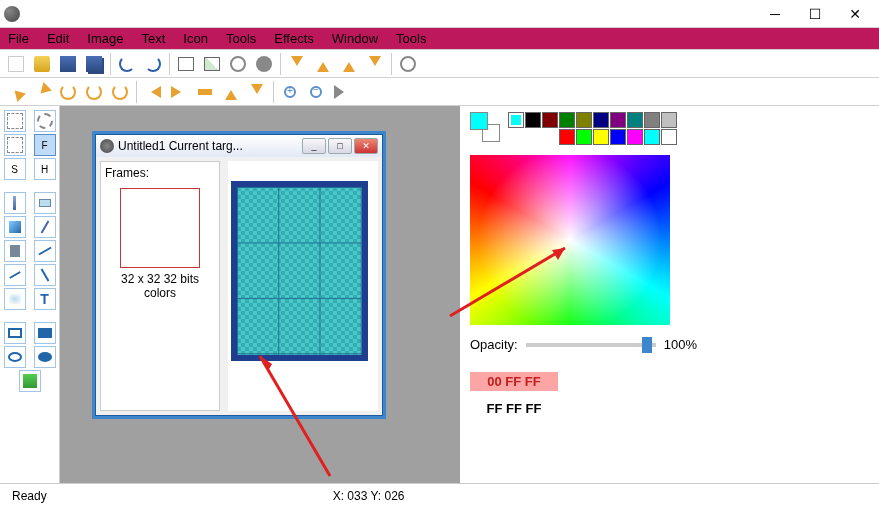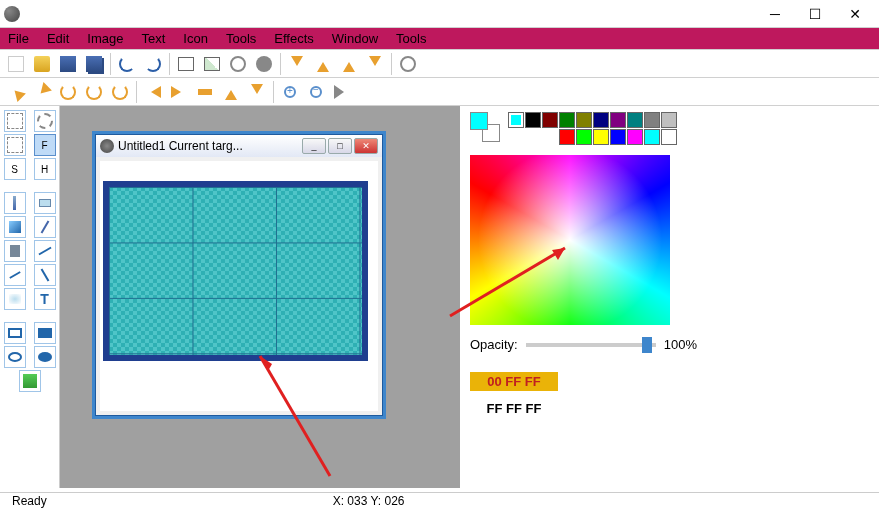--- a/index.html
+++ b/index.html
@@ -85,25 +85,25 @@
 .swatches { display: grid; grid-template-columns: repeat(10,16px); grid-auto-rows: 16px; gap: 1px; }
 .sw { width: 16px; height: 16px; border: 1px solid #666; }
 .sw.sel { outline: 2px solid #fff; outline-offset: -3px; }
 .colorpicker { width: 200px; height: 170px; margin-top: 10px; background: conic-gradient(from 0deg,#f0f,#00f,#0ff,#0f0,#ff0,#f00,#f0f); position: relative; }
 .colorpicker::after { content:""; position:absolute; inset:0; background: radial-gradient(circle,#fff 0%,rgba(255,255,255,0) 70%); }
 .opacity-row { display: flex; align-items: center; gap: 8px; margin-top: 12px; font-size: 13px; }
 .slider { flex: 0 0 130px; height: 4px; background: #ccc; position: relative; }
 .slider .thumb { position: absolute; right: 4px; top: -6px; width: 10px; height: 16px; background: #3e86cc; }
 .colorvals { margin-top: 20px; }
 .colorvals .cv { width: 88px; padding: 2px 6px; text-align: center; margin-bottom: 8px; font-weight: bold; font-size: 13px; }
-.colorvals .cv.primary { background: #eab308; color: #c02020; }
+.colorvals .cv.primary { background: #fca5a5; color: #c02020; }
 .colorvals .cv.secondary { background: #fff; color: #000; }
 
 
-.statusbar { position: absolute; bottom: 0; left: 0; right: 0; height: 16px; border-top: 1px solid #ccc; display: flex; align-items: center; padding: 0 4px; font-size: 12px; background: #fff; }
+.statusbar { position: absolute; bottom: 0; left: 0; right: 0; height: 25px; border-top: 1px solid #ccc; display: flex; align-items: center; padding: 0 4px; font-size: 12px; background: #fff; }
 .statusbar .cell { padding: 0 8px; }
 .statusbar .coords { margin-left: 270px; }
 .statusbar .hint { margin-left: auto; padding-right: 20px; }
 </style>
 </head>
 <body>
 
 <div class="titlebar">
   <div class="icon-app"></div>
   <div class="winbtns">
@@ -318,20 +318,25 @@
       <div class="dwtitle">
         <div class="dwicon"></div>
         <span>Untitled1  Current targ...</span>
         <div class="dwbtns">
           <div class="dwbtn">_</div>
           <div class="dwbtn">□</div>
           <div class="dwbtn close">✕</div>
         </div>
       </div>
       <div class="dwbody">
+        <div class="frames">
+          <div class="flabel">Frames:</div>
+          <div class="thumb"></div>
+          <div>32 x 32 32 bits colors</div>
+        </div>
         <div class="canvas">
           <div class="canvasinner"></div>
         </div>
       </div>
     </div>
 
     <svg class="arrow" style="top:0;left:0;width:400px;height:400px">
       <line x1="200" y1="250" x2="270" y2="370" class="arrow-line"></line>
       <polygon points="200,250 212,258 208,265" class="arrow-head"></polygon>
     </svg>

